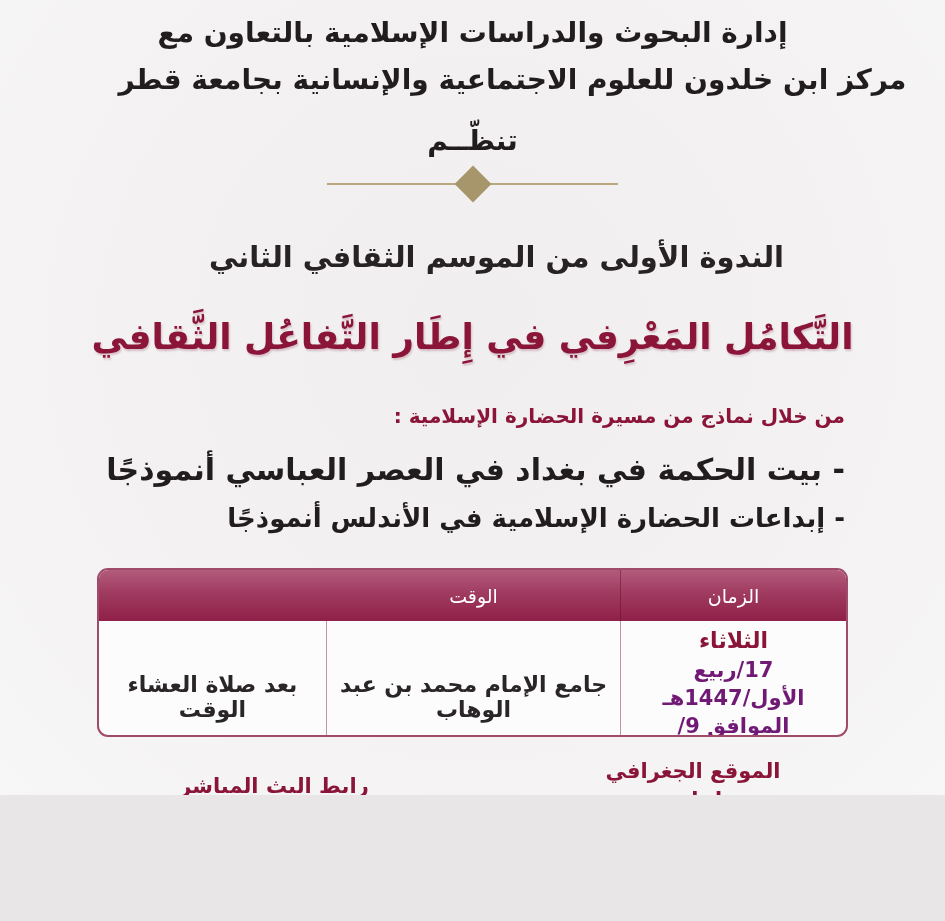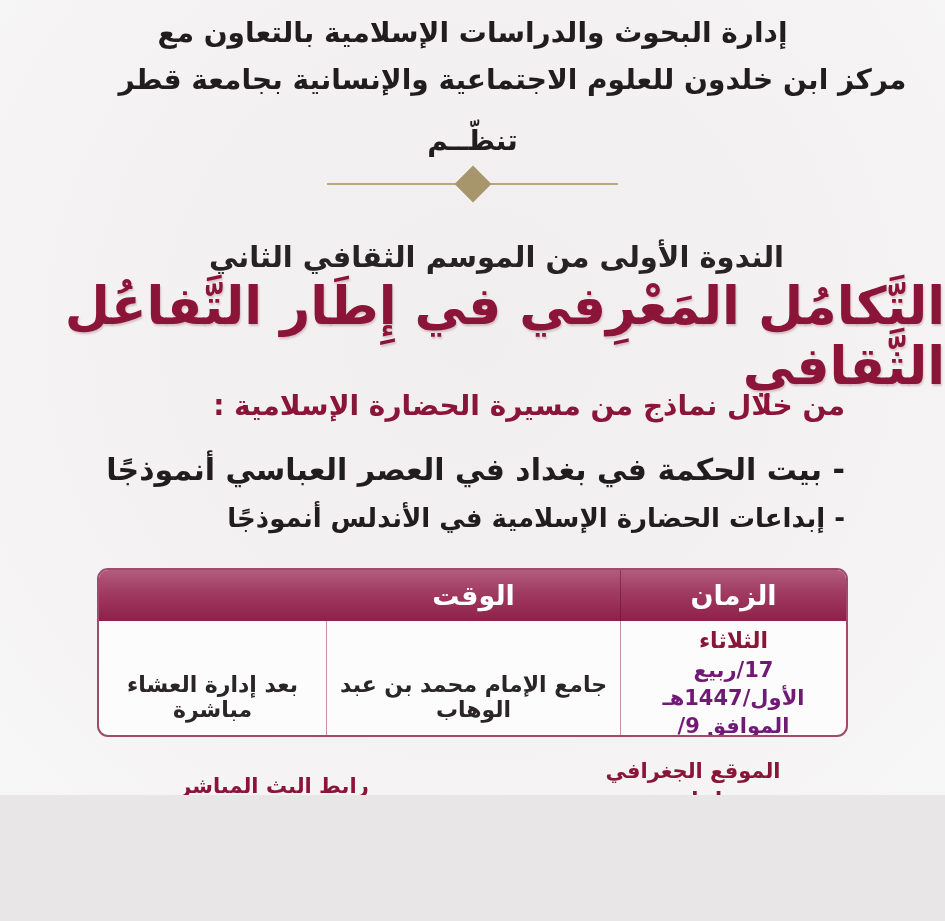--- a/index.html
+++ b/index.html
@@ -30,43 +30,43 @@
   }
   .divider .diamond{
     position:absolute;top:6px;left:50%;
     width:26px;height:26px;margin-left:-13px;
     background:#a7966b;transform:rotate(45deg);
   }
   .series{top:240px;font-size:29px;color:#272223;padding-left:24px;}
   .callig{
     position:absolute;top:286px;left:0;width:100%;height:100px;
     display:flex;align-items:center;justify-content:center;
-    font-size:52px;font-weight:bold;color:#8a1538;
+    font-size:36px;font-weight:bold;color:#8a1538;
     text-shadow:1px 2px 2px rgba(120,20,50,.22);
   }
   .right-line{
     position:absolute;right:100px;text-align:right;font-weight:bold;
   }
-  .intro{top:389px;font-size:28px;color:#8a1538;}
+  .intro{top:404px;font-size:20px;color:#8a1538;}
   .topic1{top:452px;font-size:30px;color:#211c1e;}
   .topic2{top:503px;font-size:26px;color:#211c1e;}
 
   .info-table{
     position:absolute;top:568px;left:97px;width:751px;height:169px;
     border:2px solid #a04b69;border-radius:11px;overflow:hidden;
     background:#fdfcfc;box-sizing:border-box;
     display:grid;grid-template-rows:51px 1fr;
   }
   .t-row{display:grid;grid-template-columns:225px 294px 1fr;}
   .t-head{
     background:linear-gradient(180deg,#b25c7c 0%,#a03b60 45%,#8f2048 100%);
   }
   .t-head .t-cell{
     display:flex;align-items:center;justify-content:center;
-    color:#fff;font-weight:bold;font-size:27px;
+    color:#fff;font-weight:normal;font-size:19px;
     border-inline-start:1px solid rgba(90,10,40,.45);
   }
   .t-body .t-cell{
     display:flex;flex-direction:column;align-items:center;justify-content:center;
     font-weight:bold;font-size:22px;color:#2a2526;
     border-inline-start:1px solid #c593a7;
     padding:4px 6px;box-sizing:border-box;text-align:center;
   }
   .t-cell:first-child{border-inline-start:none;}
   .day{color:#8a1538;font-size:22px;line-height:31px;}
@@ -109,21 +109,21 @@
       <div class="t-cell">الزمان</div>
       <div class="t-cell">الوقت</div>
     </div>
     <div class="t-row t-body">
       <div class="t-cell">
         <span class="day">الثلاثاء</span>
         <span class="dline">17/ربيع الأول/1447هـ</span>
         <span class="dline">الموافق 9/سبتمبر/2025م</span>
       </div>
       <div class="t-cell">جامع الإمام محمد بن عبد الوهاب</div>
-      <div class="t-cell">بعد إدارة العشاء مباشرة</div>
+      <div class="t-cell">بعد صلاة العشاء الوقت</div>
     </div>
   </div>
 
   <div class="qr-caption cap-location">
     <div>الموقع الجغرافي لجامع</div>
     <div>الإمام محمد بن عبد الوهاب</div>
   </div>
   <div class="qr qr-location" id="qrLocation"><svg viewBox="0 0 29 29" width="100%" height="100%" shape-rendering="crispEdges" fill="#17131a">
         <rect x="0" y="0" width="1" height="1"></rect>
         <rect x="1" y="0" width="1" height="1"></rect>

